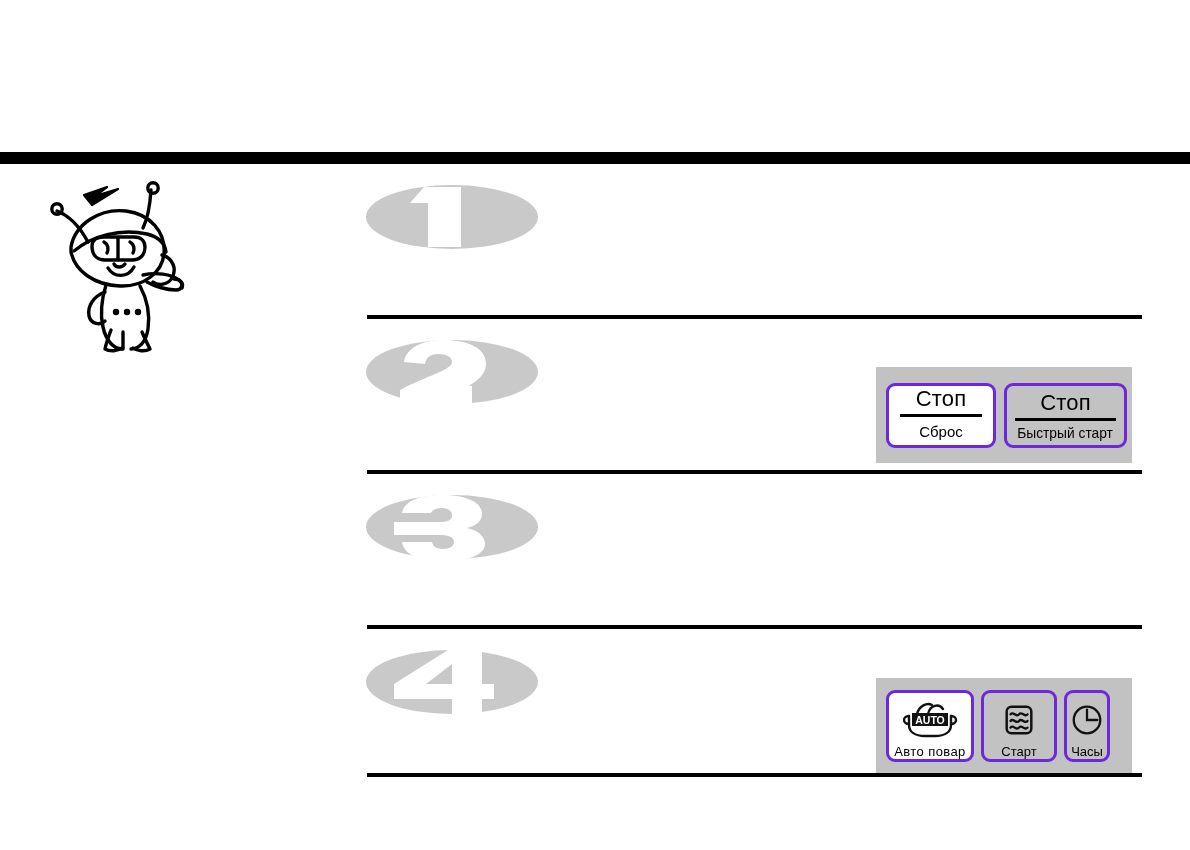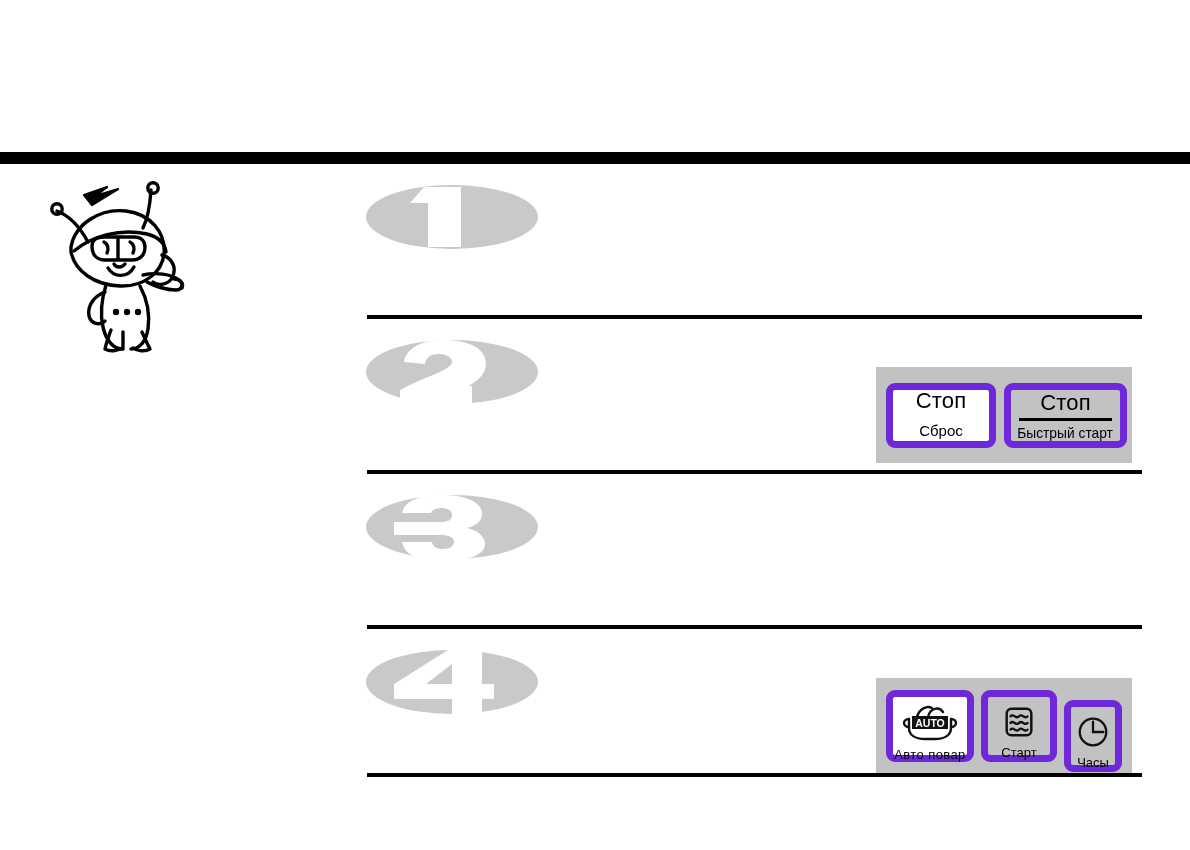--- a/index.html
+++ b/index.html
@@ -87,21 +87,21 @@
     position: absolute;
     background: #c2c2c2;
   }
   .panel-1 { left: 876px; top: 203px;  width: 256px; height: 96px; }
   .panel-2 { left: 876px; top: 359px;  width: 256px; height: 96px; }
 
   
   .key {
     position: absolute;
     box-sizing: border-box;
-    border: 7px solid #6d28d9;
+    border: 3px solid #6d28d9;
     border-radius: 9px;
     background: #c2c2c2;
     display: flex;
     flex-direction: column;
     align-items: center;
     justify-content: center;
     color: #000000;
   }
   .key.lit { background: #ffffff; }
 
@@ -134,21 +134,21 @@
   }
 
   
   .key-ico {
     align-items: center;
     justify-content: flex-start;
     padding-top: 7px;
   }
   .key-auto  { left: 10px;  top: 12px; width: 88px;  height: 72px; }
   .key-micro { left: 105px; top: 12px; width: 76px;  height: 72px; }
-  .key-clock { left: 188px; top: 22px; width: 58px;  height: 72px; }
+  .key-clock { left: 188px; top: 12px; width: 46px;  height: 72px; }
 
   .ico-box {
     height: 40px;
     display: flex;
     align-items: center;
     justify-content: center;
   }
   .key-cap {
     font-size: 13px;
     line-height: 15px;

